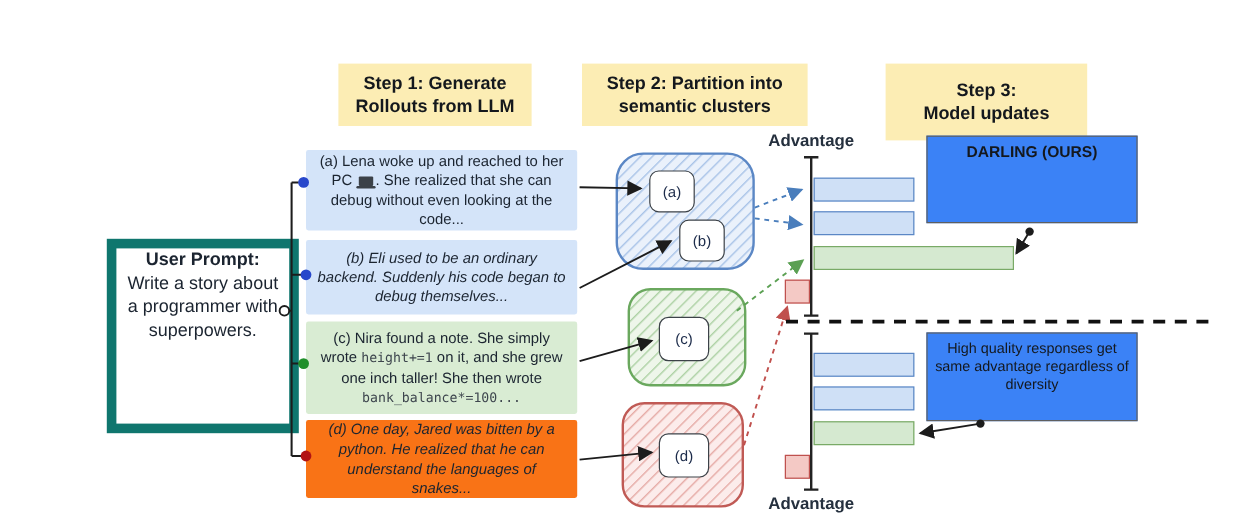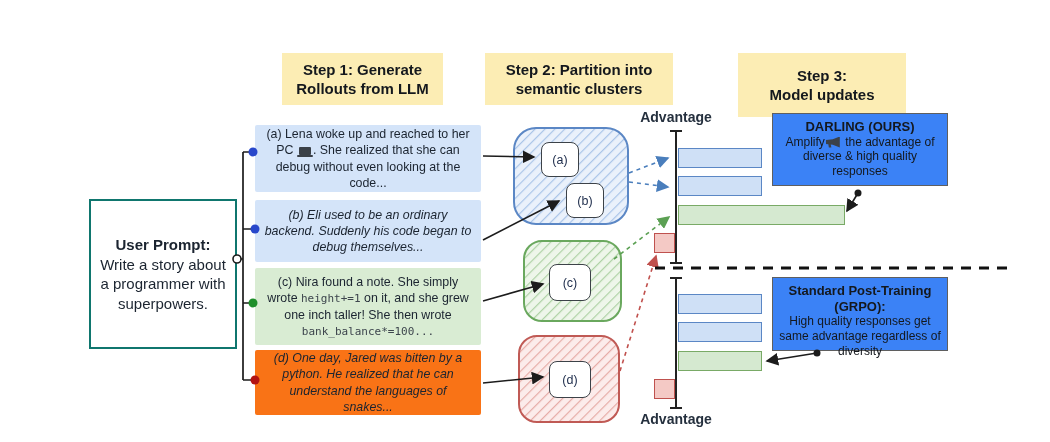--- a/index.html
+++ b/index.html
@@ -4,22 +4,22 @@
 <style>
   html,body{margin:0;padding:0;background:#fff;}
   #canvas{position:relative;width:1050px;height:442px;background:#fff;overflow:hidden;
           font-family:"Liberation Sans",sans-serif;color:#1b2430;}
   .abs{position:absolute;}
   
   .step-header{background:#fcedb4;display:flex;align-items:center;justify-content:center;
     text-align:center;font-weight:bold;font-size:15px;line-height:1.28;white-space:pre-line;
     color:#14181d;z-index:1;}
   
-  .prompt-box{border:2px solid #0f766e;background:#fff;display:flex;flex-direction:column;
-    align-items:center;justify-content:center;text-align:center;font-size:15px;line-height:1.3;
+  .prompt-box{border:8px solid #0f766e;background:#fff;display:flex;flex-direction:column;
+    align-items:center;text-align:center;font-size:15px;line-height:1.3;
     white-space:pre-line;z-index:1;}
   .prompt-box .ttl{font-weight:bold;}
   
   .rollout{border-radius:2px;display:flex;align-items:center;justify-content:center;
     text-align:center;font-size:12.4px;line-height:1.3;padding:4px 8px;box-sizing:border-box;z-index:1;}
   .bg-blue{background:#d4e4f9;}
   .bg-green{background:#d9ecd3;}
   .bg-red{background:#f97316;font-style:italic;}
   .code{font-family:"DejaVu Sans Mono",monospace;font-size:11px;color:#3d454d;}
   .inline-icon{display:inline-block;}
@@ -91,24 +91,22 @@
     </div>
   <div class="abs chart" style="left:653px;top:294px;width:210px;height:108px;">
       <div class="bar" style="width: 84px; height: 20px; top: 0px; left: 25px; background: rgb(207, 224, 246); border-color: rgb(91, 135, 197);"></div>
       <div class="bar" style="width: 84px; height: 20px; top: 28px; left: 25px; background: rgb(207, 224, 246); border-color: rgb(91, 135, 197);"></div>
       <div class="bar" style="width: 84px; height: 20px; top: 57px; left: 25px; background: rgb(213, 233, 208); border-color: rgb(121, 170, 102);"></div>
       <div class="bar" style="width: 21px; height: 20px; top: 85px; left: 1px; background: rgb(244, 201, 197); border-color: rgb(191, 81, 78);"></div>
     </div>
 
   <div class="abs note-box" style="left:772px;top:113px;width:176px;height:73px;">
     <div class="ttl">DARLING (OURS)</div>
-    <div><span>Amplify</span><span class="inline-icon icon-megaphone"></span><span> the advantage of diverse &amp; high quality responses</span></div>
   </div>
   <div class="abs note-box" style="left:772px;top:277px;width:176px;height:74px;">
-    <div class="ttl">Standard Post-Training (GRPO):</div>
     <div>High quality responses get same advantage regardless of diversity</div>
   </div>
 
   <svg class="overlay" width="1050" height="442" viewBox="0 0 1050 442">
     <defs>
       <pattern id="hatchBlue" patternUnits="userSpaceOnUse" width="7" height="7" patternTransform="rotate(45)">
         <rect width="7" height="7" fill="#eaf1fb"></rect>
         <line x1="0" y1="0" x2="0" y2="7" stroke="#a9c4e8" stroke-width="2.4"></line>
       </pattern>
       <pattern id="hatchGreen" patternUnits="userSpaceOnUse" width="7" height="7" patternTransform="rotate(45)">

